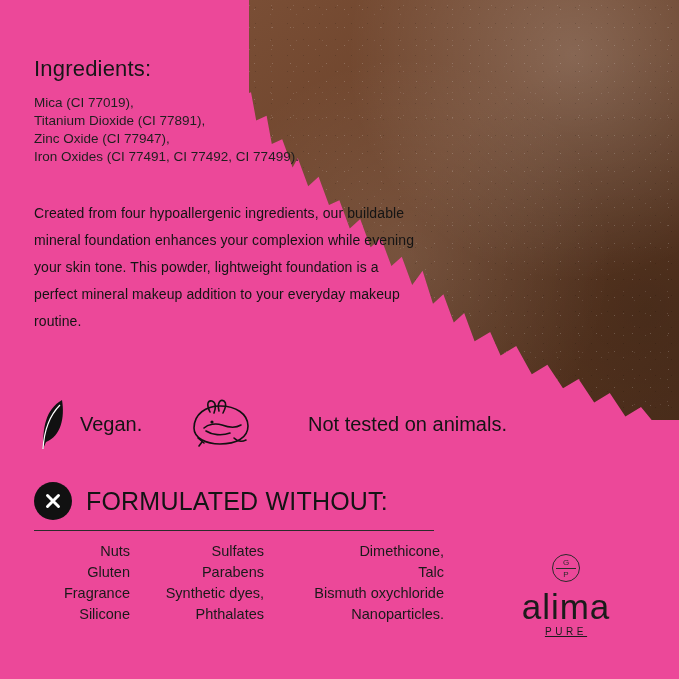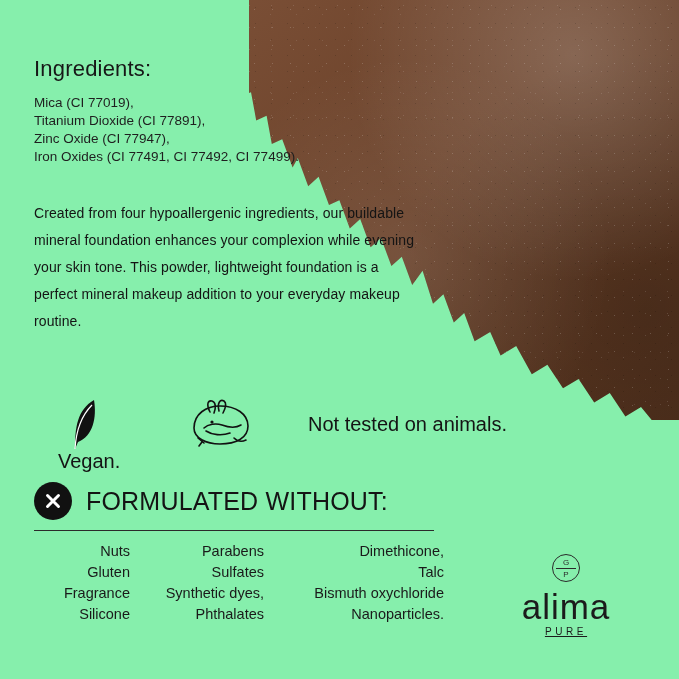--- a/index.html
+++ b/index.html
@@ -11,21 +11,21 @@
     height: 679px;
     background: #ffffff;
     font-family: "Liberation Sans", sans-serif;
     color: #1a1a1a;
     overflow: hidden;
   }
   #page {
     position: relative;
     width: 679px;
     height: 679px;
-    background: #86efac;
+    background: #ec4899;
     overflow: hidden;
   }
 
   
   #powder-image {
     position: absolute;
     top: 0;
     right: 0;
     width: 430px;
     height: 420px;
@@ -118,21 +118,21 @@
     left: 34px;
     top: 398px;
     width: 520px;
     height: 60px;
   }
   .badge {
     position: absolute;
     display: flex;
     align-items: center;
   }
-  .badge-vegan { left: 12px; top: 0px; flex-direction: column; }
+  .badge-vegan { left: 0px; top: 0px; }
   .badge-cruelty { left: 152px; top: 0px; gap: 40px; }
   .badge-label {
     font-size: 20px;
     color: #141414;
     margin-left: 12px;
     white-space: nowrap;
   }
   .leaf-icon { width: 34px; height: 52px; }
   .bunny-icon { width: 70px; height: 52px; }
 
@@ -297,22 +297,22 @@
     </div>
     <div class="fw-rule"></div>
     <div class="fw-cols">
       <div class="fw-col fw-col-1">
         <div>Nuts</div>
         <div>Gluten</div>
         <div>Fragrance</div>
         <div>Silicone</div>
       </div>
       <div class="fw-col fw-col-2">
+        <div>Sulfates</div>
         <div>Parabens</div>
-        <div>Sulfates</div>
         <div>Synthetic dyes,</div>
         <div>Phthalates</div>
       </div>
       <div class="fw-col fw-col-3">
         <div>Dimethicone,</div>
         <div>Talc</div>
         <div>Bismuth oxychloride</div>
         <div>Nanoparticles.</div>
       </div>
     </div>

